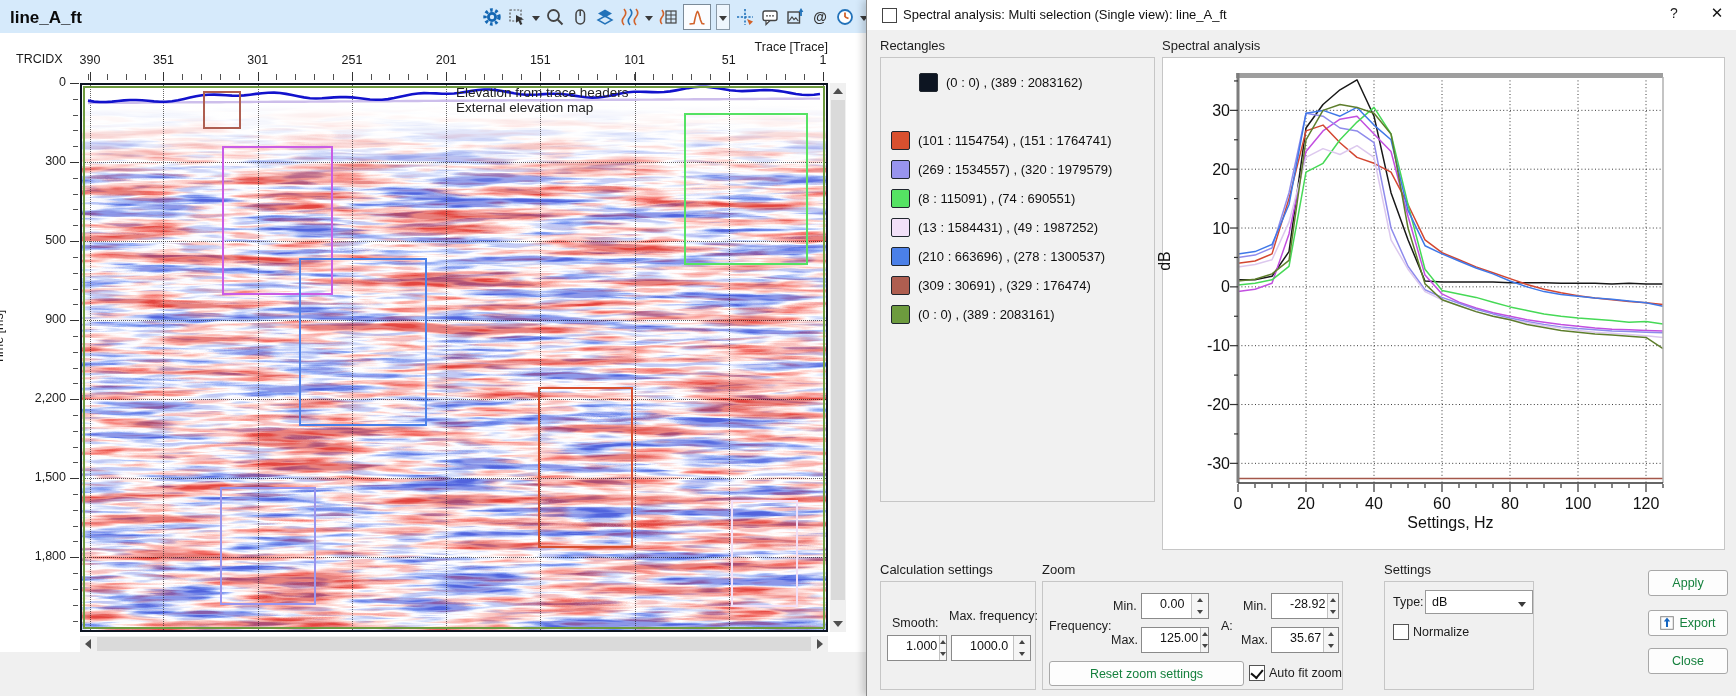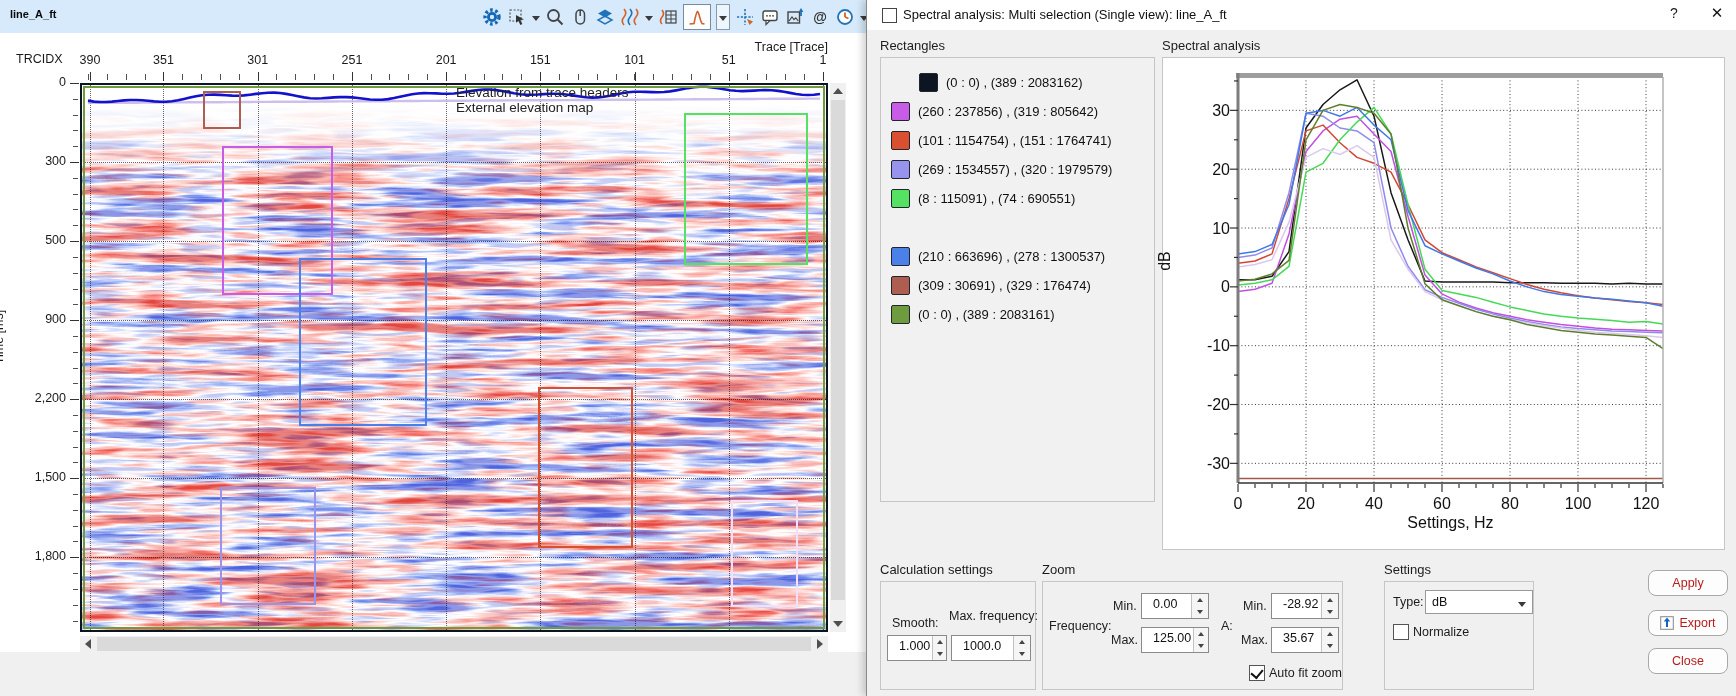--- a/index.html
+++ b/index.html
@@ -1,21 +1,21 @@
 <!DOCTYPE html>
 <html><head>
 <meta charset="utf-8">
 <style>
   html,body{margin:0;padding:0;background:#e8e8e8;font-family:"Liberation Sans",sans-serif;}
   #stage{position:relative;width:1736px;height:696px;background:#ffffff;overflow:hidden;font-size:12.5px;color:#111;}
   .abs{position:absolute;}
 
   
   #lw-titlebar{left:0;top:0;width:866px;height:33px;background:#d6eafb;}
-  #lw-title{left:10px;top:8px;font-weight:bold;font-size:11px;color:#0a0a0a;}
+  #lw-title{left:10px;top:8px;font-weight:bold;font-size:17px;color:#0a0a0a;}
   #lw-toolbar{left:482px;top:4px;height:26px;display:flex;gap:5px;align-items:center;}
   .tool{width:20px;height:20px;display:flex;align-items:center;justify-content:center;cursor:pointer;}
   .tool svg{display:block;}
   .caret{width:0;height:0;border-left:4px solid transparent;border-right:4px solid transparent;border-top:5px solid #3a3a3a;margin-top:2px;}
   .caretbox{width:12px;height:24px;display:flex;align-items:center;justify-content:center;border:1px solid #8a9aa8;background:#eef6fd;}
   .activetool{border:1px solid #7a8a98;background:#fbfdff;width:26px;height:24px;display:flex;align-items:center;justify-content:center;}
   .attext{font-size:14px;color:#333;font-weight:bold;}
 
   
   .axlabel{color:#1a1a1a;font-size:12.5px;white-space:nowrap;}
@@ -65,26 +65,26 @@
 
   #chart-box{left:295px;top:57px;width:561px;height:491px;background:#ffffff;}
   #chart-svg{left:319px;top:73px;}
   #ylab{left:288px;top:252px;font-size:16px;color:#111;transform:rotate(-90deg);}
   #xlab{left:371px;top:514px;width:425px;text-align:center;font-size:16px;color:#111;}
   .cticklab{font-size:16px;fill:#111;}
 
   
   .ctl-label{font-size:12.5px;color:#1c1c1c;white-space:nowrap;position:absolute;}
   .spin{position:absolute;background:#fff;border:1px solid #8a8a8a;display:flex;align-items:stretch;}
-  .spin .val{flex:1;padding:3px 2px 0 11px;font-size:12.5px;}
+  .spin .val{flex:1;padding:3px 2px 0 18px;font-size:12.5px;}
   .spin .arrows{width:16px;border-left:1px solid #c2c2c2;display:flex;flex-direction:column;}
   .spin .arrows div{flex:1;display:flex;align-items:center;justify-content:center;background:#f5f5f5;}
   .sp-u{width:0;height:0;border-left:3.5px solid transparent;border-right:3.5px solid transparent;border-bottom:4px solid #444;}
   .sp-d{width:0;height:0;border-left:3.5px solid transparent;border-right:3.5px solid transparent;border-top:4px solid #444;}
-  .btn{position:absolute;background:#fdfdfd;border:1px solid #a8a8a8;border-radius:8px;display:flex;align-items:center;justify-content:center;font-size:12.5px;color:#b91c1c;cursor:pointer;gap:5px;}
+  .btn{position:absolute;background:#fdfdfd;border:1px solid #a8a8a8;border-radius:3px;display:flex;align-items:center;justify-content:center;font-size:12.5px;color:#15803d;cursor:pointer;gap:5px;}
   .chk{position:absolute;width:14px;height:14px;background:#fff;border:1px solid #555;}
   .chk.checked::after{content:"";position:absolute;left:2.5px;top:0.5px;width:6px;height:9px;border:solid #111;border-width:0 2px 2px 0;transform:rotate(40deg);}
   .select{position:absolute;background:#fff;border:1px solid #999;display:flex;align-items:center;padding-left:6px;font-size:12.5px;}
   .select .caret{position:absolute;right:6px;top:9px;}
 </style>
 </head>
 <body>
 
 <div id="stage">
 
@@ -321,35 +321,35 @@
       <div class="abs" id="dlg-help">?</div>
       <div class="abs" id="dlg-close">✕</div>
     </div>
 
     <div class="abs grouplabel" style="left:13px;top:38px">Rectangles</div>
     <div class="abs groupbox" id="rect-box">
         <div class="rectrow" style="top: 12px; position: absolute; padding-left: 28px;">
           <span class="swatch" style="background: rgb(13, 21, 34);"></span>
           <span class="rectlabel">(0 : 0) , (389 : 2083162)</span>
         </div>
-        <div class="rectrow" style="top: 41px; position: absolute;">
-          <span class="swatch" style="background: rgb(201, 92, 230);"></span>
-          <span class="rectlabel">(260 : 237856) , (319 : 805642)</span>
-        </div>
         <div class="rectrow" style="top: 70px; position: absolute;">
           <span class="swatch" style="background: rgb(216, 80, 47);"></span>
           <span class="rectlabel">(101 : 1154754) , (151 : 1764741)</span>
         </div>
         <div class="rectrow" style="top: 99px; position: absolute;">
           <span class="swatch" style="background: rgb(152, 148, 238);"></span>
           <span class="rectlabel">(269 : 1534557) , (320 : 1979579)</span>
         </div>
         <div class="rectrow" style="top: 128px; position: absolute;">
           <span class="swatch" style="background: rgb(85, 226, 99);"></span>
           <span class="rectlabel">(8 : 115091) , (74 : 690551)</span>
+        </div>
+        <div class="rectrow" style="top: 157px; position: absolute;">
+          <span class="swatch" style="background: rgb(242, 224, 248);"></span>
+          <span class="rectlabel">(13 : 1584431) , (49 : 1987252)</span>
         </div>
         <div class="rectrow" style="top: 186px; position: absolute;">
           <span class="swatch" style="background: rgb(75, 128, 232);"></span>
           <span class="rectlabel">(210 : 663696) , (278 : 1300537)</span>
         </div>
         <div class="rectrow" style="top: 215px; position: absolute;">
           <span class="swatch" style="background: rgb(174, 94, 80);"></span>
           <span class="rectlabel">(309 : 30691) , (329 : 176474)</span>
         </div>
         <div class="rectrow" style="top: 244px; position: absolute;">
@@ -519,20 +519,23 @@
         <span class="val">35.67</span>
         <span class="arrows">
             <div>
               <span class="sp-u"></span>
             </div>
             <div>
               <span class="sp-d"></span>
             </div>
           </span>
       </div>
+      <div class="btn" style="left:6px;top:79px;width:193px;height:23px">
+          <span>Reset zoom settings</span>
+        </div>
       <div class="chk checked" id="autofit-chk" style="left:206px;top:83px"></div>
       <div class="ctl-label" style="left:226px;top:84px">Auto fit zoom</div>
     </div>
 
     <div class="abs grouplabel" style="left:517px;top:562px">Settings</div>
     <div class="abs groupbox" style="left:517px;top:581px;width:148px;height:107px">
       <div class="ctl-label" style="left:8px;top:13px">Type:</div>
       <div class="select" style="left:40px;top:8px;width:100px;height:22px">
         <span>dB</span>
         <span class="caret"></span>

